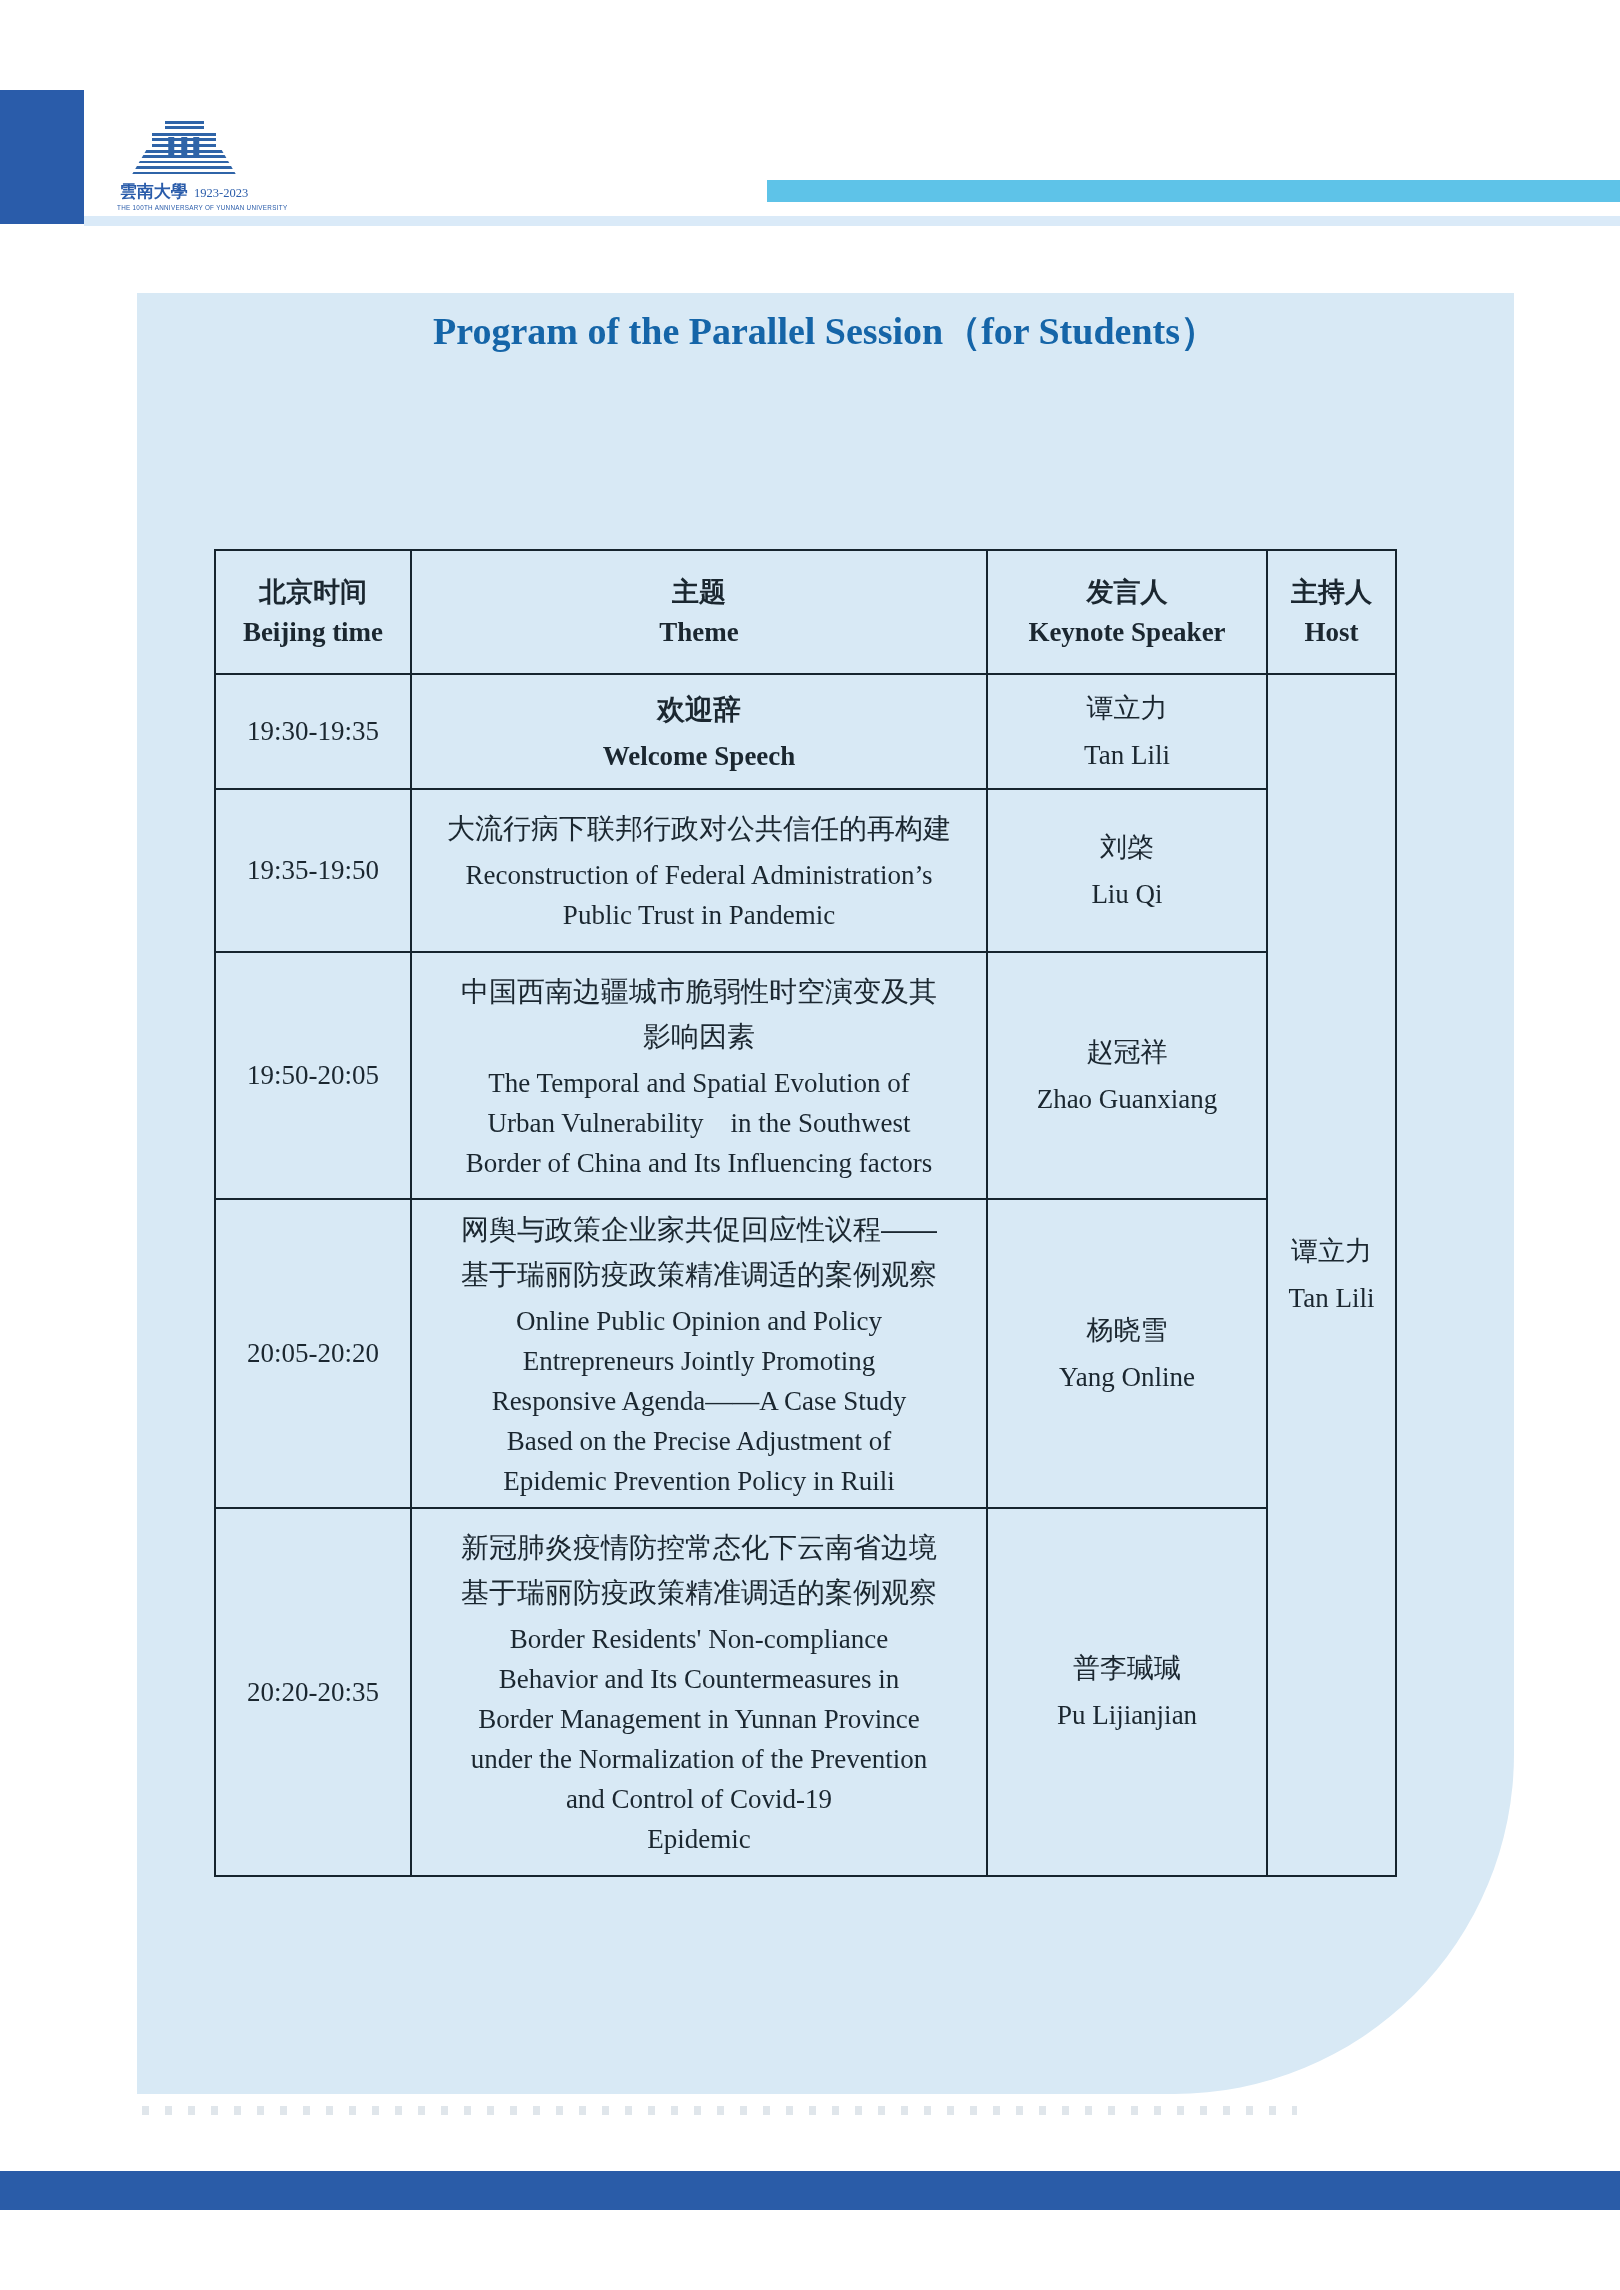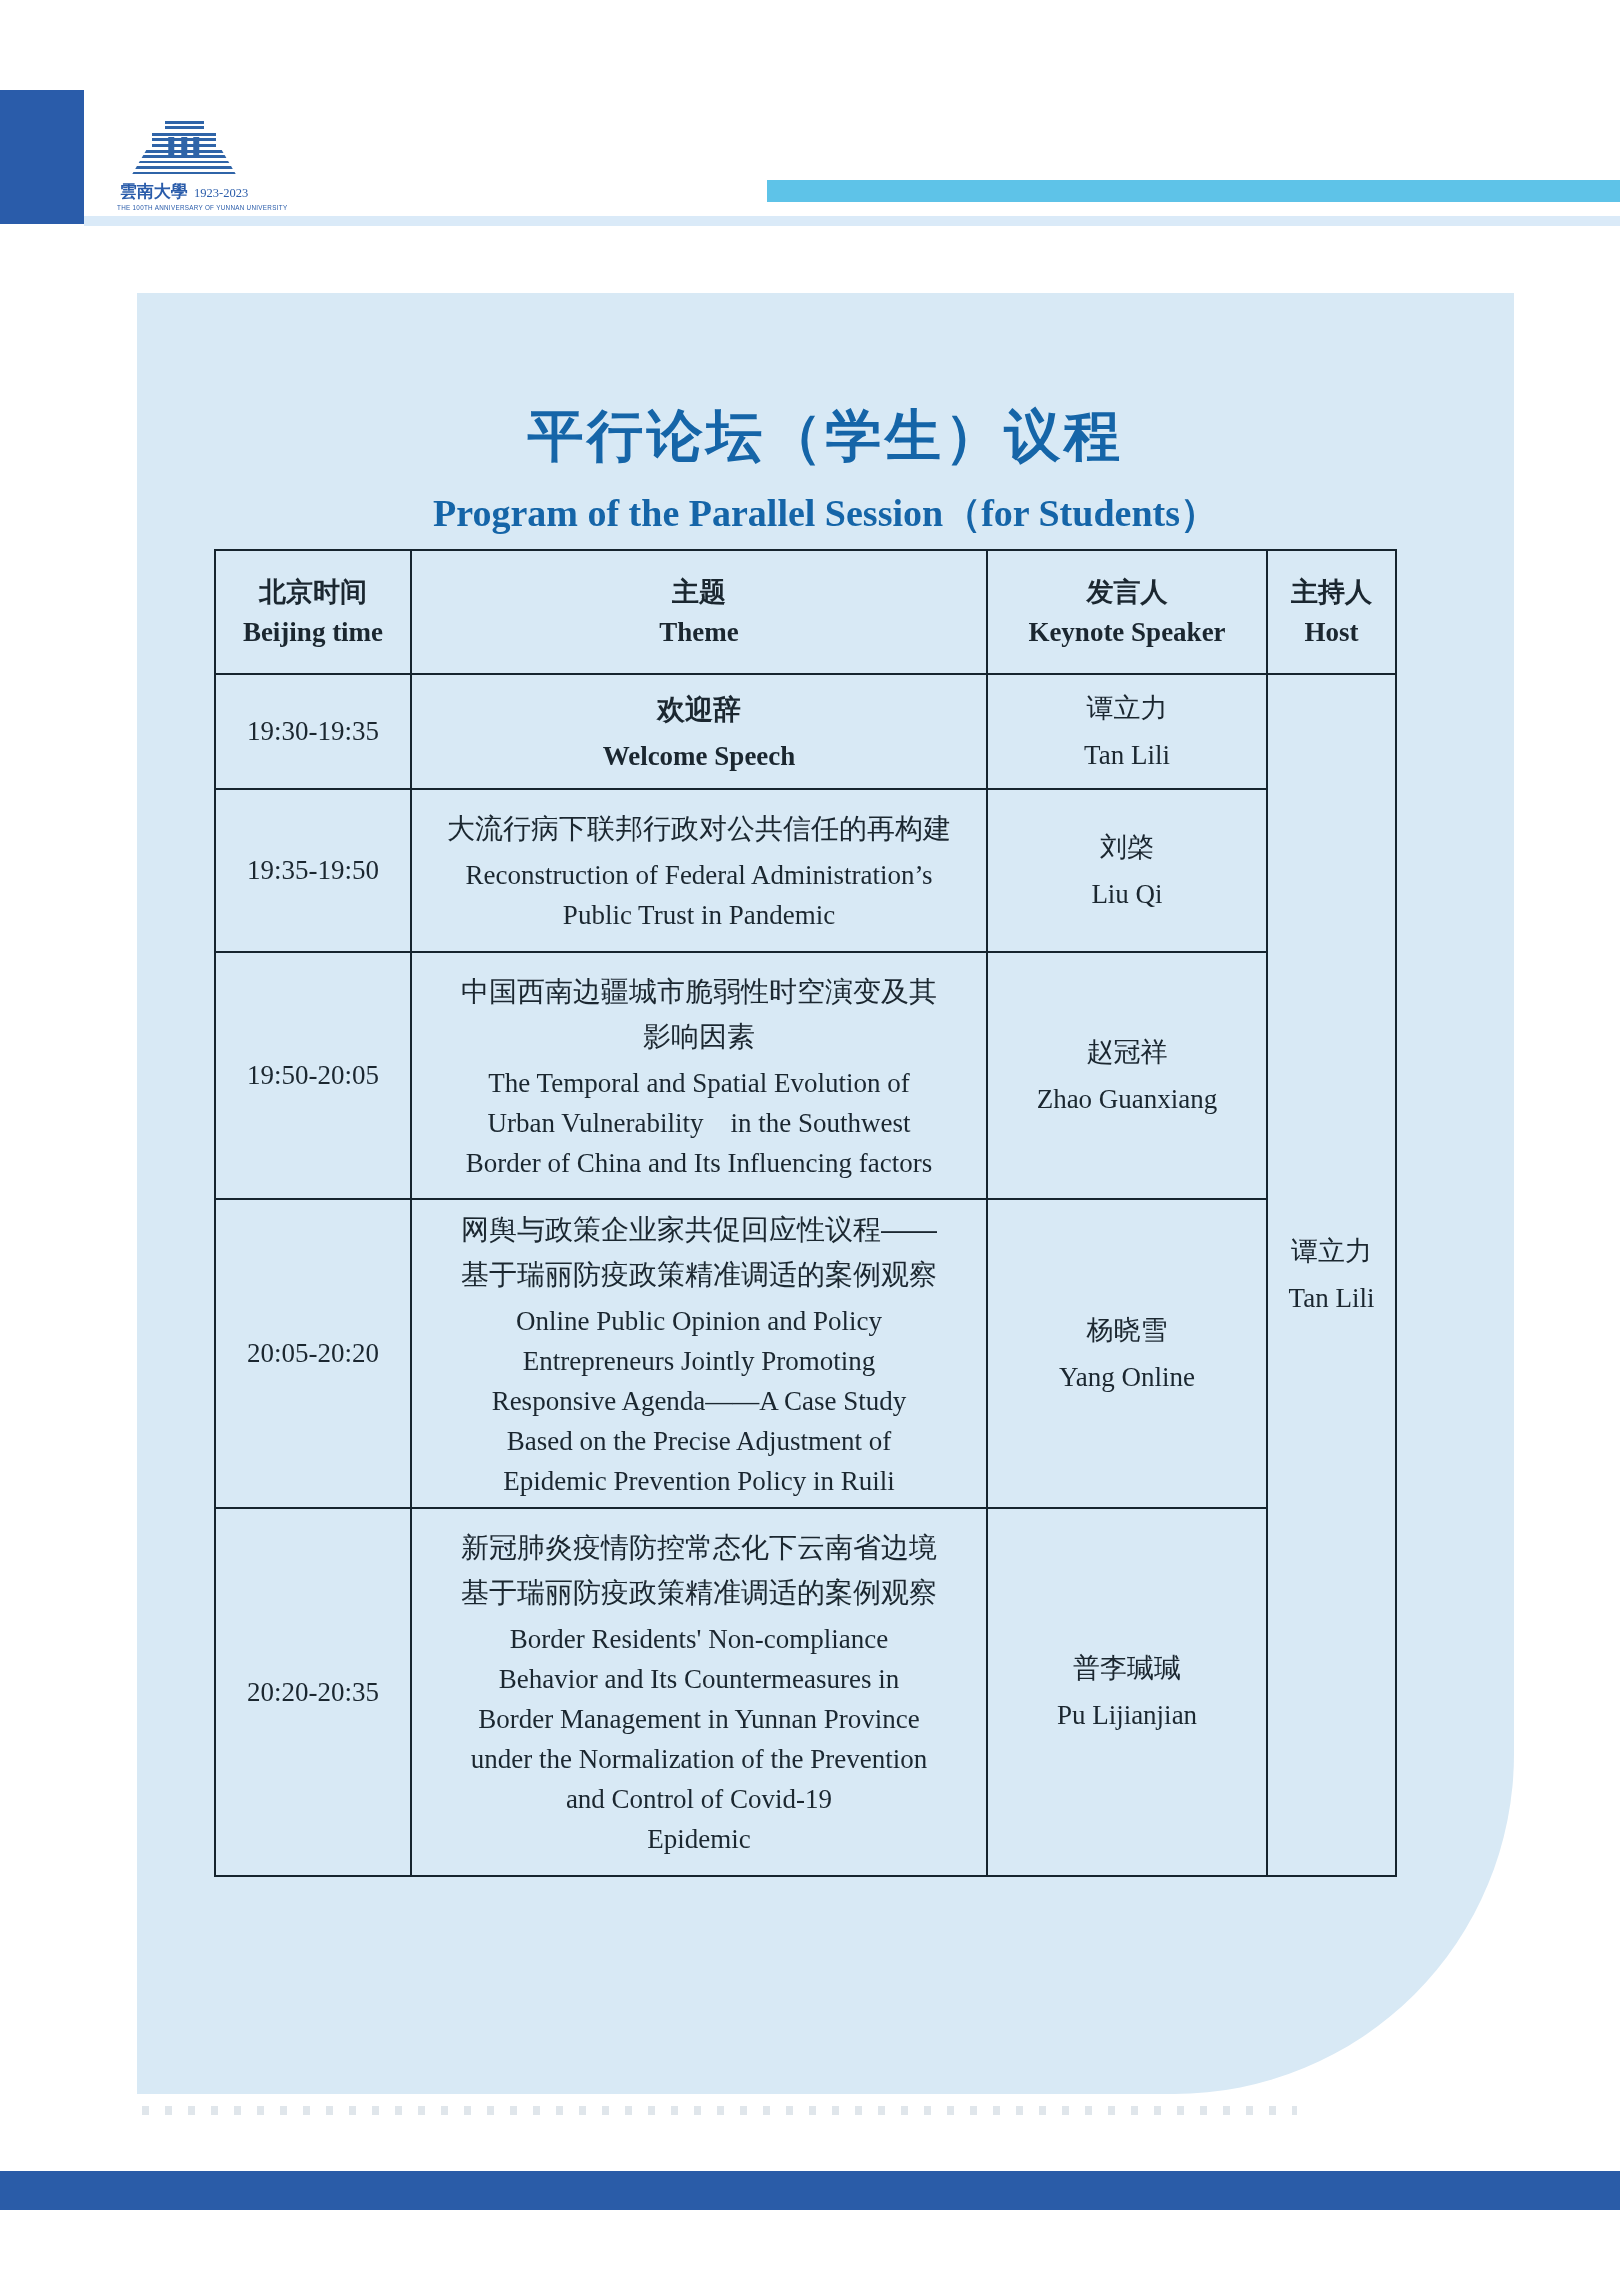--- a/index.html
+++ b/index.html
@@ -82,21 +82,20 @@
       <span class="logo-years">1923-2023</span>
     </div>
     <div class="logo-caption">THE 100TH ANNIVERSARY OF YUNNAN UNIVERSITY</div>
   </div>
 
 
   <div class="cyan-bar"></div>
   <div class="pale-bar"></div>
 
   <div class="panel">
-    <div class="p-title">平行论坛（学生）议程</div>
     <div class="p-subtitle">Program of the Parallel Session（for Students）</div>
 
     <table class="sched">
       <colgroup>
           <col style="width:196px">
           <col style="width:576px">
           <col style="width:280px">
           <col style="width:129px">
         </colgroup>
       <tbody>

